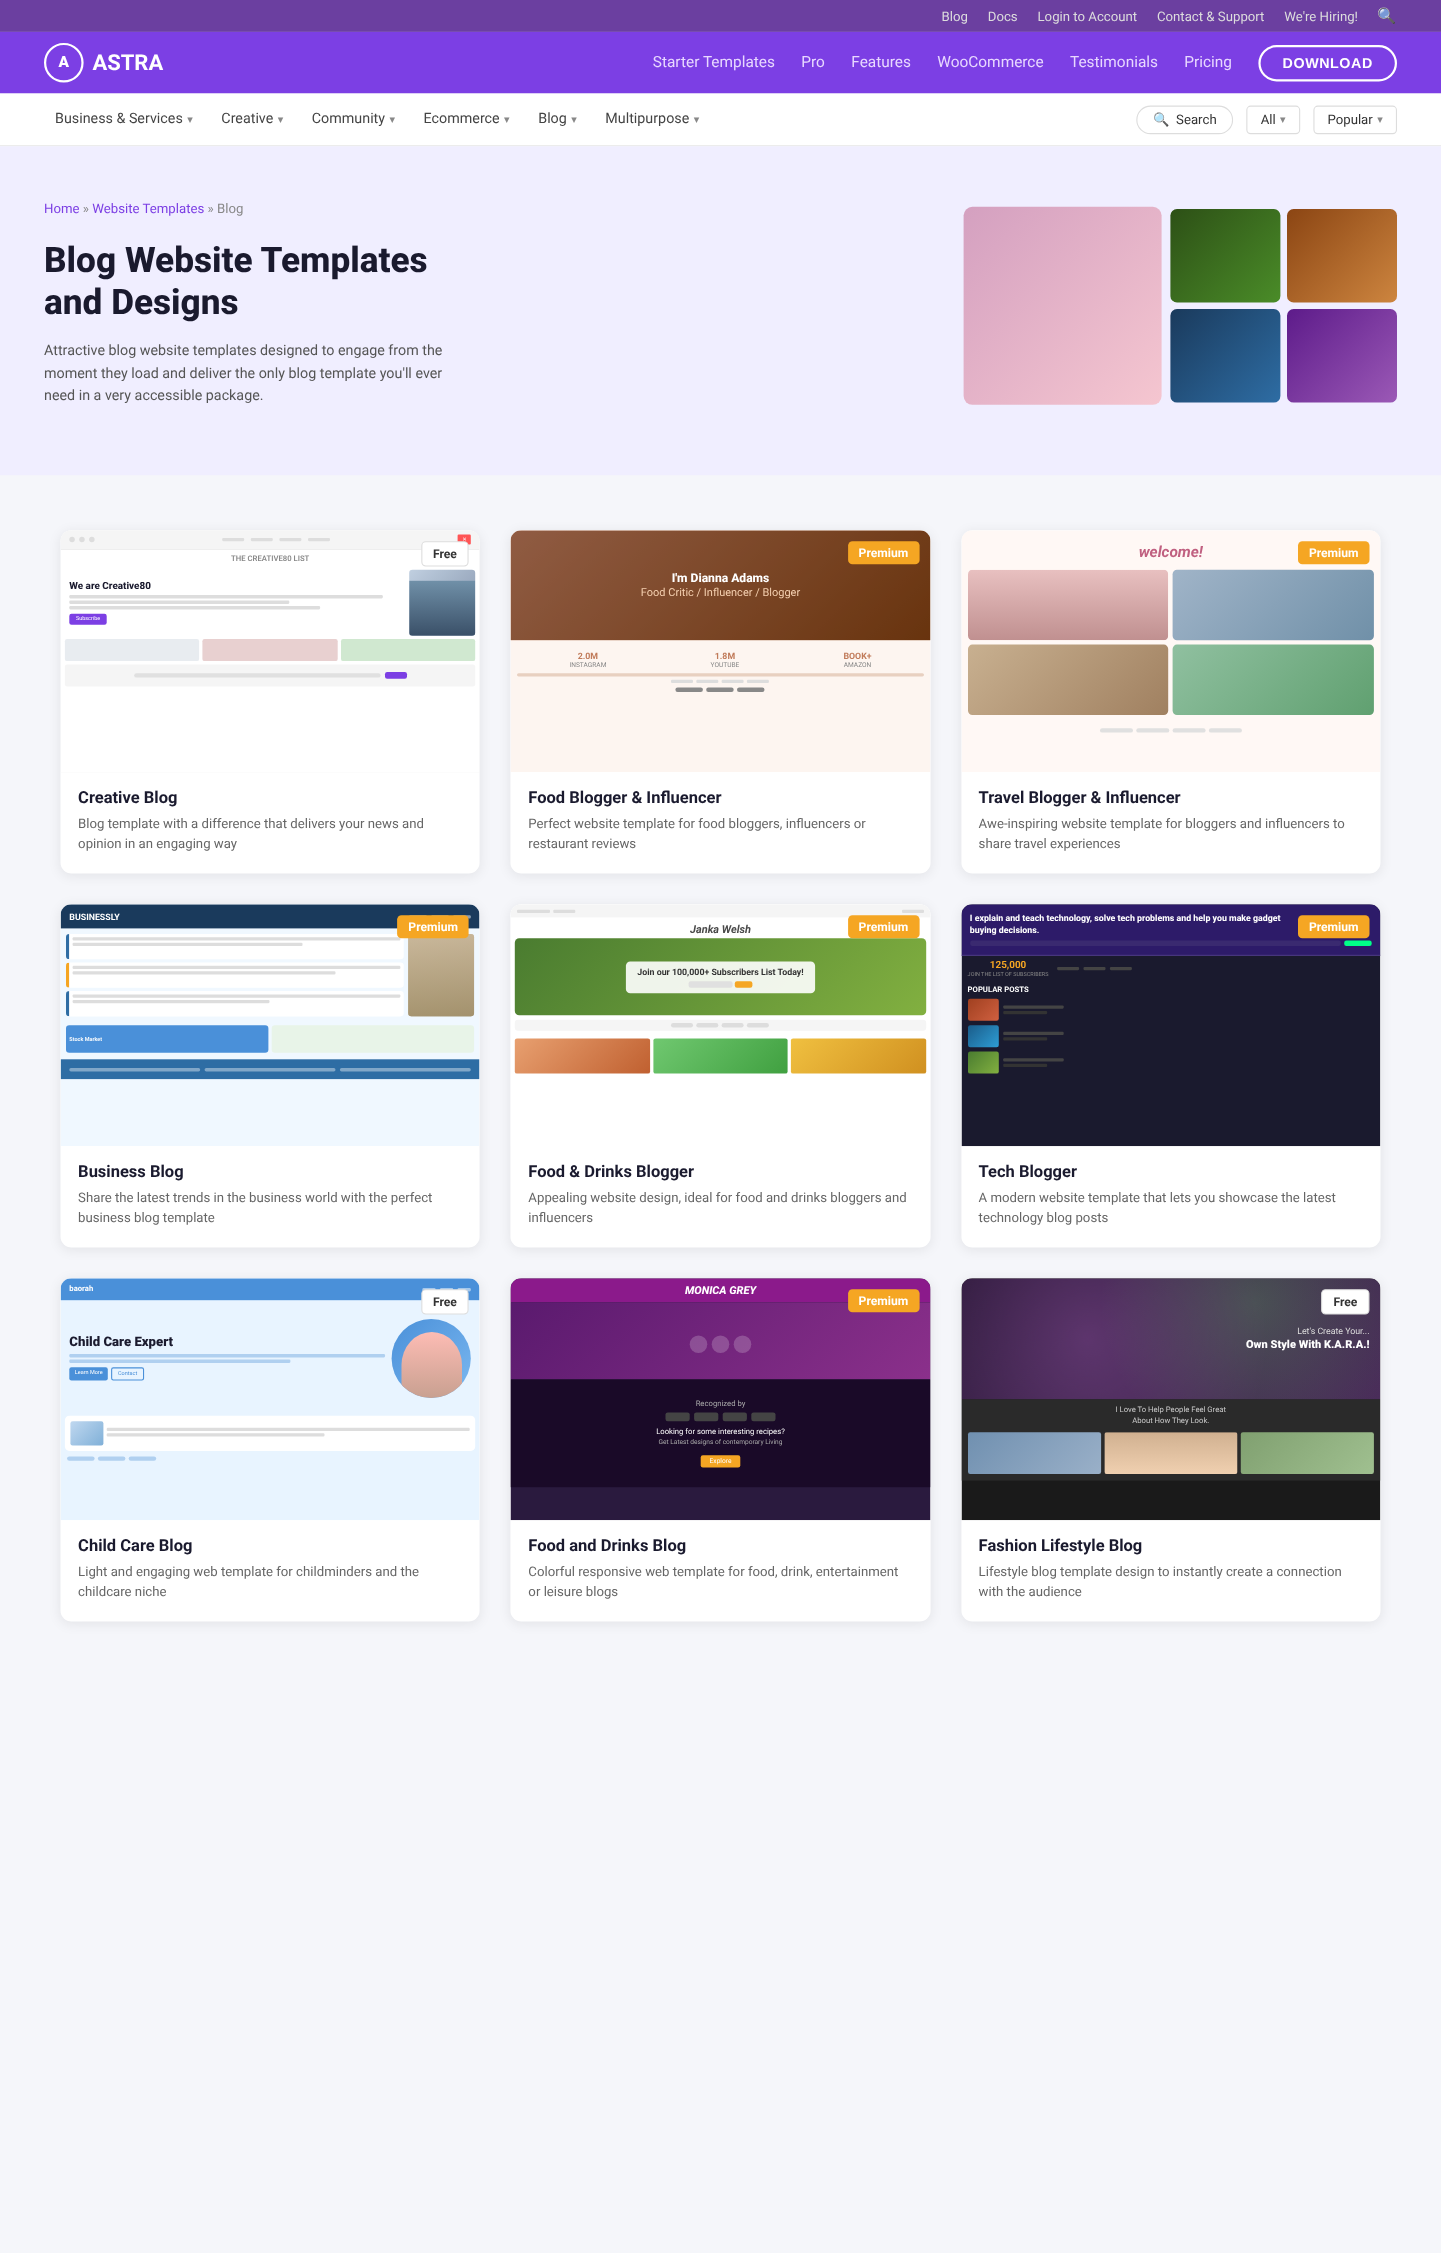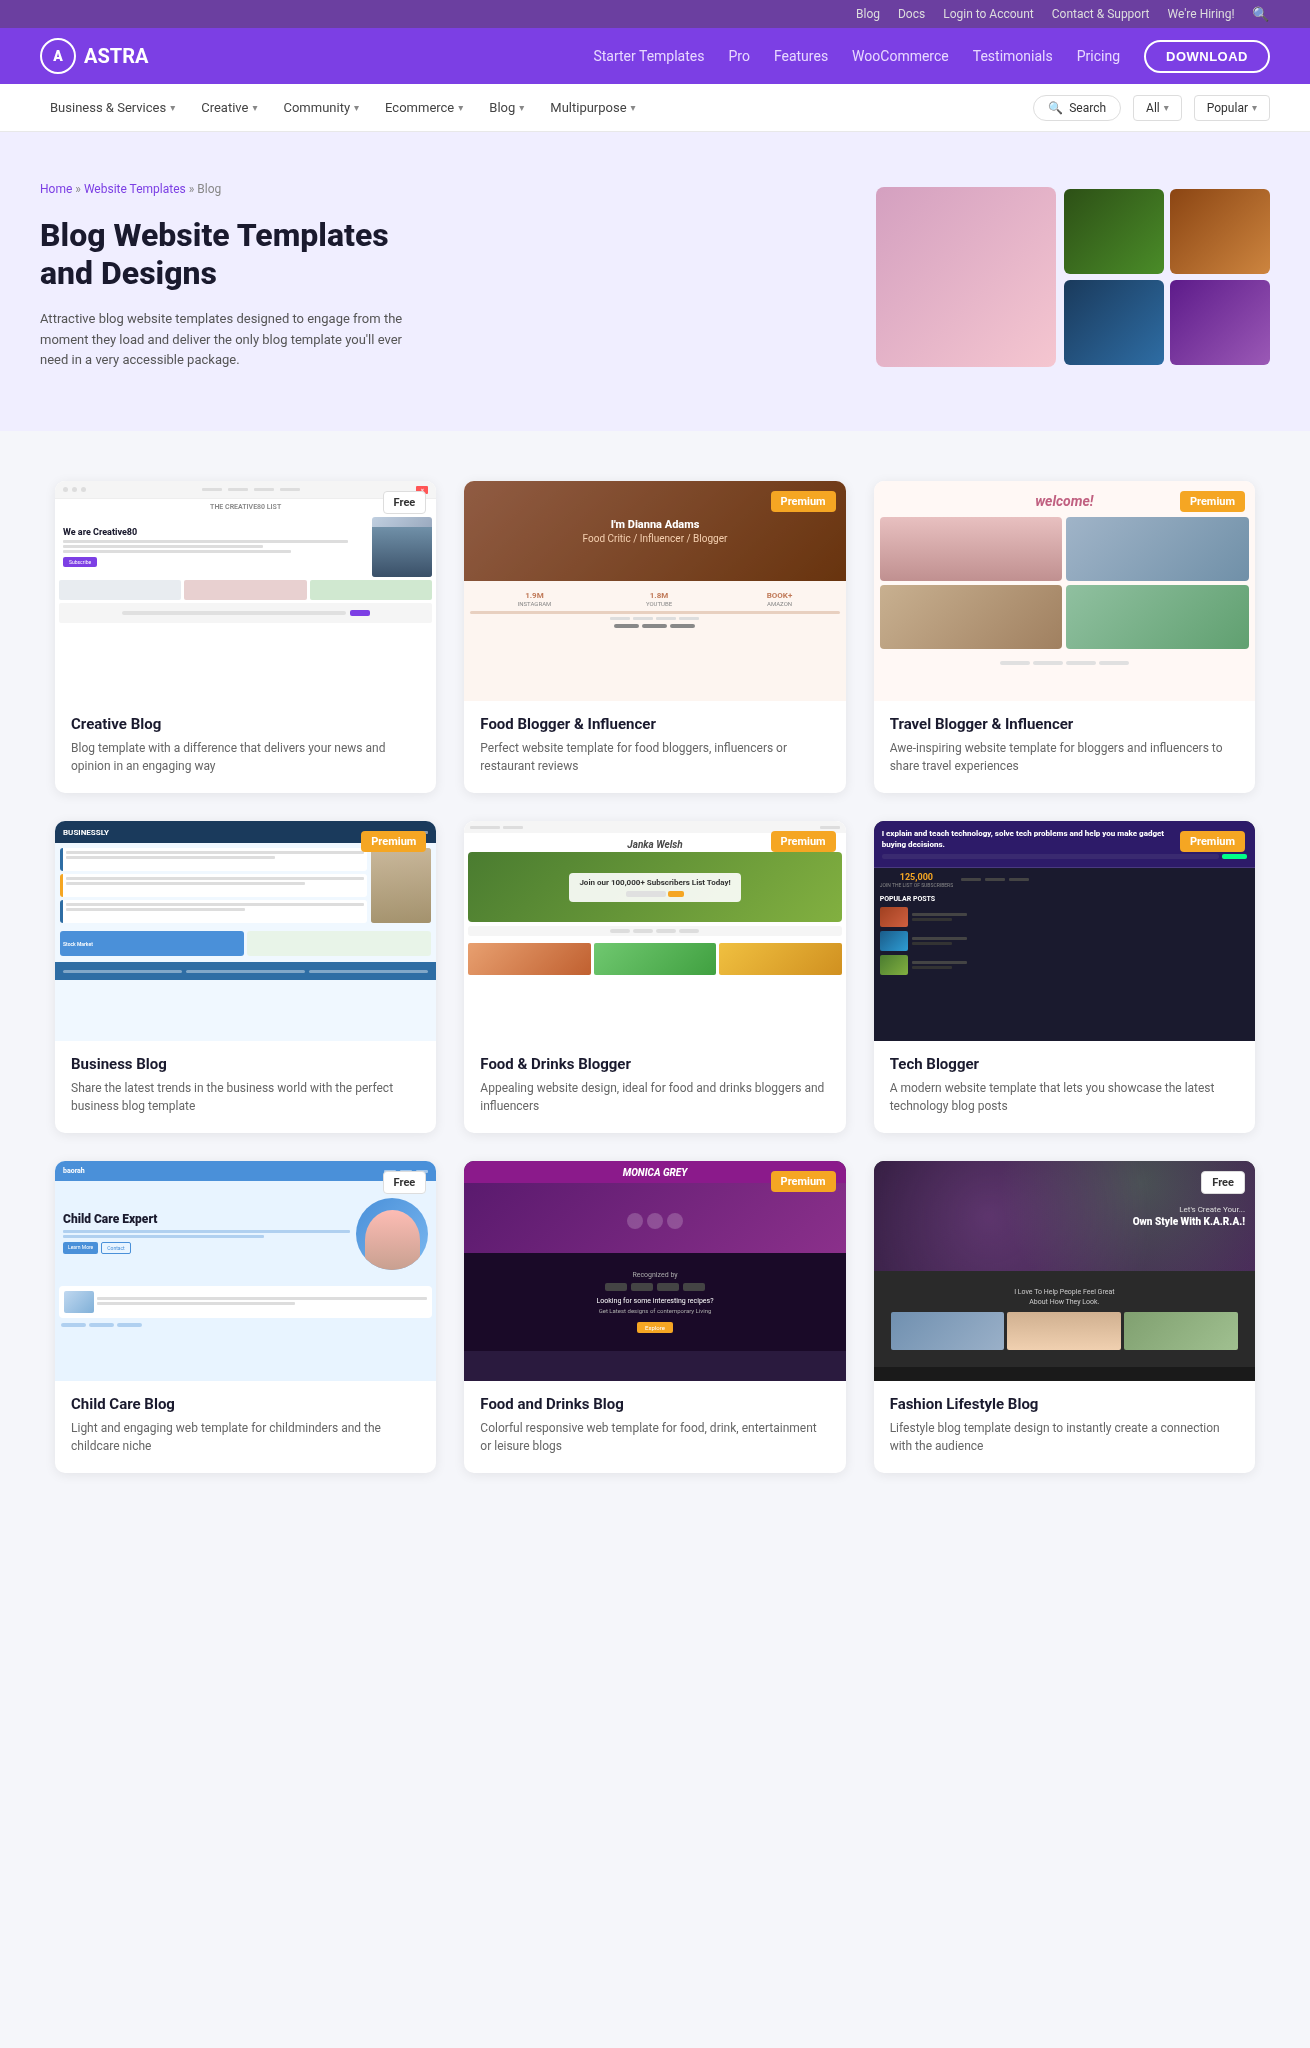--- a/index.html
+++ b/index.html
@@ -220,21 +220,21 @@
         <div style="height:100%;background:#fdf5f0;">
           <div style="height:100px;background:linear-gradient(135deg,#c17b5a,#8b4513);position:relative;overflow:hidden;">
             <div style="position:absolute;inset:0;background:rgba(0,0,0,0.25);display:flex;flex-direction:column;align-items:center;justify-content:center;padding:24px;">
               <div style="color:#fff;font-size:11px;font-weight:800;text-align:center;">I'm Dianna Adams</div>
               <div style="color:#f5d0b0;font-size:10px;text-align:center;margin-top:2px;">Food Critic / Influencer / Blogger</div>
             </div>
           </div>
           <div style="padding:6px;">
             <div style="display:flex;justify-content:space-around;margin:4px 0;">
               <div style="text-align:center;">
-                  <div style="font-size:8px;font-weight:700;color:#c17b5a;">1.9M</div>
+                  <div style="font-size:8px;font-weight:700;color:#c17b5a;">2.0M</div>
                   <div style="font-size:6px;color:#888;">INSTAGRAM</div>
                 </div>
               <div style="text-align:center;">
                   <div style="font-size:8px;font-weight:700;color:#c17b5a;">1.8M</div>
                   <div style="font-size:6px;color:#888;">YOUTUBE</div>
                 </div>
               <div style="text-align:center;">
                   <div style="font-size:8px;font-weight:700;color:#c17b5a;">BOOK+</div>
                   <div style="font-size:6px;color:#888;">AMAZON</div>
                 </div>
@@ -527,21 +527,21 @@
         <div style="height:100%;background:#1a1a1a;">
           <div style="height:110px;background:linear-gradient(135deg,#2d1a3a,#4a2d5a);position:relative;overflow:hidden;">
             <div style="position:absolute;inset:0;background:radial-gradient(circle at 30% 50%,rgba(180,100,200,0.3) 0%,transparent 60%),radial-gradient(circle at 70% 20%,rgba(100,180,100,0.3) 0%,transparent 50%);"></div>
             <div style="position:absolute;inset:0;display:flex;align-items:center;justify-content:flex-end;padding:10px;">
               <div style="text-align:right;">
                 <div style="color:#ddd;font-size:8px;margin-bottom:2px;">Let's Create Your...</div>
                 <div style="color:#fff;font-size:10px;font-weight:900;line-height:1.2;">Own Style With K.A.R.A.!</div>
               </div>
             </div>
           </div>
-          <div style="background:#2a2a2a;padding:17px;">
+          <div style="background:#2a2a2a;padding:6px;">
             <div style="font-size:7px;color:#ccc;text-align:center;margin-bottom:4px;line-height:1.4;">I Love To Help People Feel Great<br>About How They Look.</div>
             <div style="display:flex;gap:3px;">
               <div style="flex:1;height:38px;background:linear-gradient(135deg,#7090b0,#9ab0c8);border-radius:2px;"></div>
               <div style="flex:1;height:38px;background:linear-gradient(135deg,#c0a080,#e0c0a0);border-radius:2px;overflow:hidden;">
                 <div style="width:100%;height:100%;background:linear-gradient(180deg,#d0b090,#f0d0b0);"></div>
               </div>
               <div style="flex:1;height:38px;background:linear-gradient(135deg,#80a070,#a0c090);border-radius:2px;"></div>
             </div>
           </div>
         </div>

